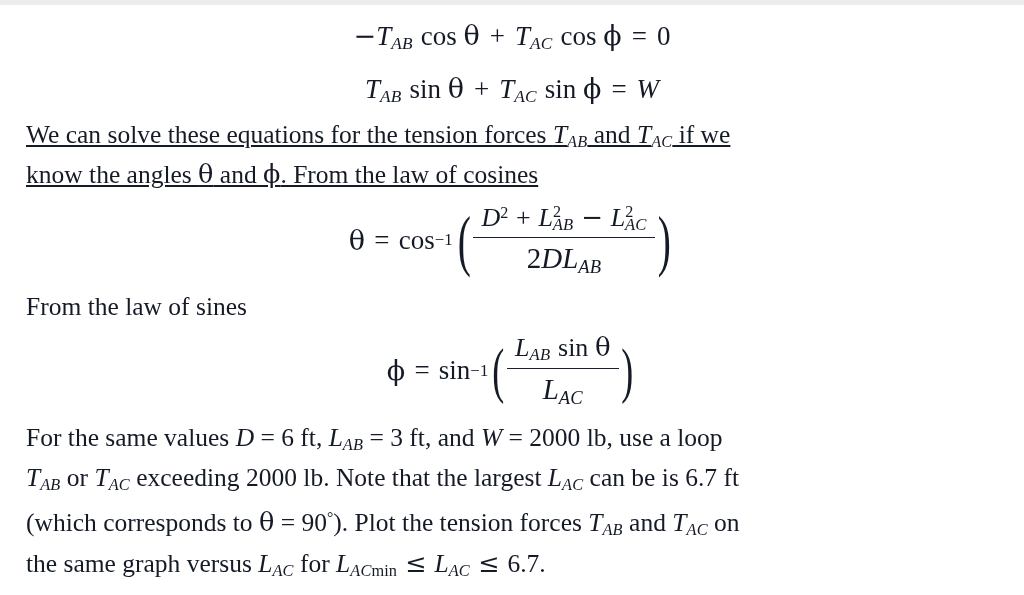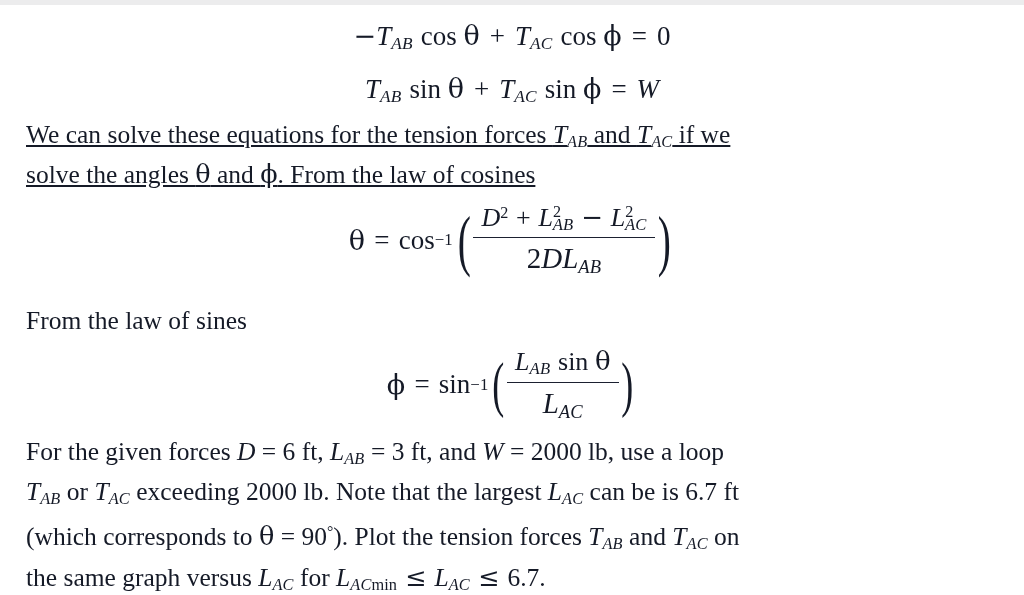--- a/index.html
+++ b/index.html
@@ -125,21 +125,21 @@
   .frac .den {
     font-size: 29px;
     padding: 4px 8px 0 8px;
     line-height: 1.15;
     border-top: 1.6px solid #1b2030;
     width: 100%;
     box-sizing: border-box;
     text-align: center;
   }
   .para-block { margin-top: 12px; text-decoration: underline; }
-  .para-block2 { margin-top: 27px; }
+  .para-block2 { margin-top: 13px; }
   .para-block3 { margin-top: 13px; }
 </style>
 </head>
 <body>
 
 <div class="top-strip"></div>
 
 <div class="page">
 
   <div class="eq-line eq1">
@@ -156,21 +156,21 @@
     <span class="var">T</span><span class="sub">AC</span><span class="fn">sin</span>&nbsp;<span class="gk">ϕ</span>
     <span class="op">=</span>
     <span class="var">W</span>
   </div>
 
   <div class="body-text para-block">
     <span class="para-line">
       <span>We can solve these equations for the tension forces </span><span class="var">T</span><span class="sub">AB</span><span> and </span><span class="var">T</span><span class="sub">AC</span><span> if we</span>
     </span>
     <span class="para-line">
-      <span>solve the angles </span><span class="gk">θ</span><span> and </span><span class="gk">ϕ</span><span>. From the law of cosines</span>
+      <span>know the angles </span><span class="gk">θ</span><span> and </span><span class="gk">ϕ</span><span>. From the law of cosines</span>
     </span>
   </div>
 
   <div class="eq-frac-wrap eq-cos">
     <span class="eq-lhs">
       <span class="gk">θ</span>
         <span class="op" style="padding:0 .34em">=</span>
         <span class="fn" style="margin-left:0">cos</span>
         <span class="inv">−1</span>
     </span>
@@ -204,21 +204,21 @@
       </span>
       <span class="den">
         <span class="var">L</span><span class="sub">AC</span>
       </span>
     </span>
     <span class="paren small">)</span>
   </div>
 
   <div class="body-text para-block3">
     <span class="para-line">
-      <span>For the given forces </span><span class="var">D</span><span> = 6 ft, </span><span class="var">L</span><span class="sub">AB</span><span> = 3 ft, and </span><span class="var">W</span><span> = 2000 lb, use a loop</span>
+      <span>For the same values </span><span class="var">D</span><span> = 6 ft, </span><span class="var">L</span><span class="sub">AB</span><span> = 3 ft, and </span><span class="var">W</span><span> = 2000 lb, use a loop</span>
     </span>
     <span class="para-line">
       <span class="var">T</span><span class="sub">AB</span><span> or </span><span class="var">T</span><span class="sub">AC</span><span> exceeding 2000 lb. Note that the largest </span><span class="var">L</span><span class="sub">AC</span><span> can be is 6.7 ft</span>
     </span>
     <span class="para-line">
       <span>(which corresponds to </span><span class="gk">θ</span><span> = 90</span><span class="sup">°</span><span>). Plot the tension forces </span><span class="var">T</span><span class="sub">AB</span><span> and </span><span class="var">T</span><span class="sub">AC</span><span> on</span>
     </span>
     <span class="para-line">
       <span>the same graph versus </span><span class="var">L</span><span class="sub">AC</span><span> for </span><span class="var">L</span><span class="sub">AC</span><span class="sub-up">min</span><span class="gk"> ≤ </span><span class="var">L</span><span class="sub">AC</span><span class="gk"> ≤ </span><span>6.7.</span>
     </span>

